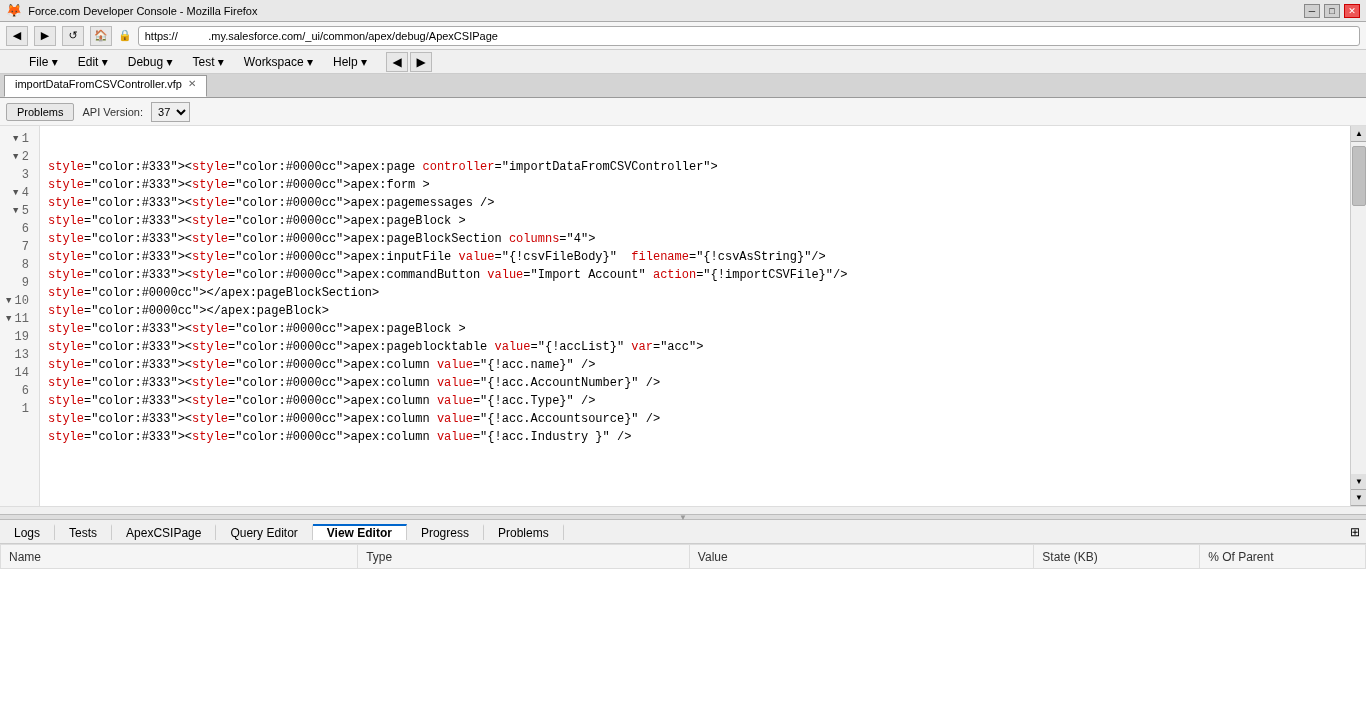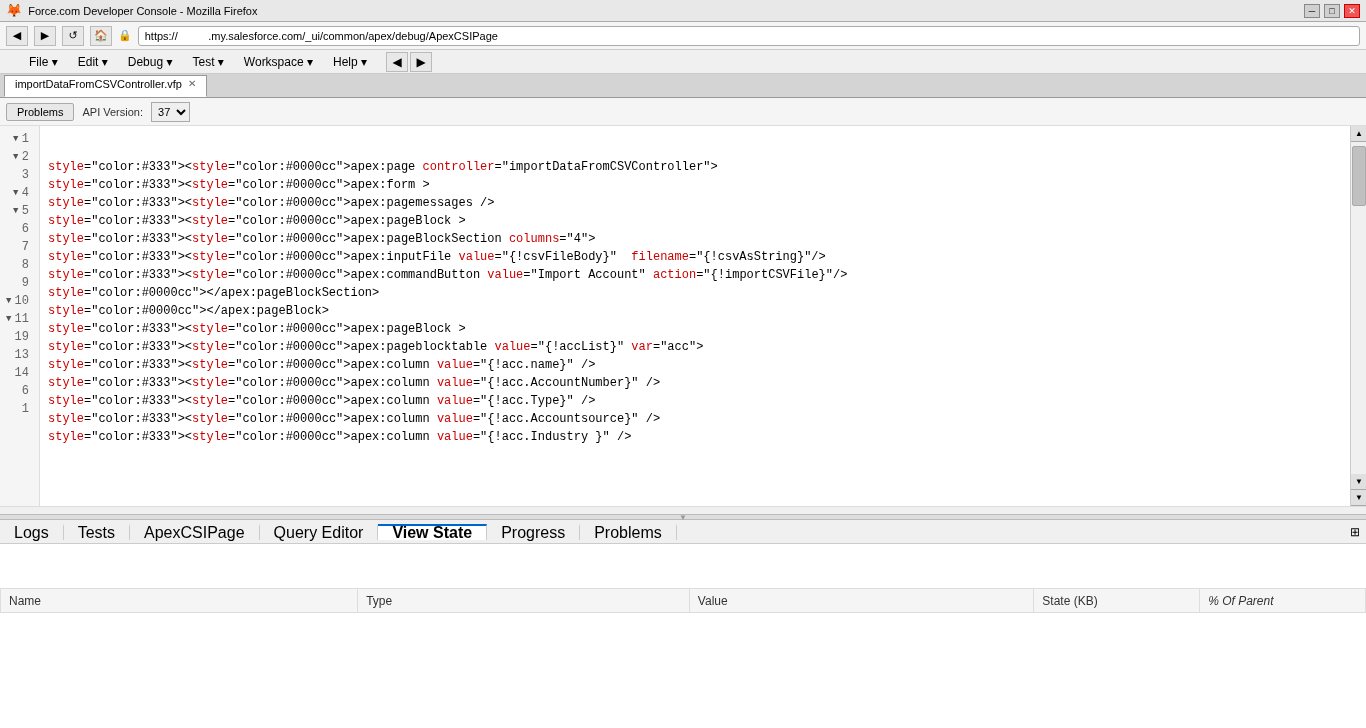--- a/index.html
+++ b/index.html
@@ -213,21 +213,21 @@
       display: flex;
       align-items: center;
       border-bottom: 1px solid #ccc;
       padding: 0 0;
     }
     .bottom-tab {
       height: 16px;
       padding: 0 14px;
       display: flex; align-items: center;
       cursor: pointer;
-      font-size: 16px;
+      font-size: 12px;
       border-right: 1px solid #ccc;
       border-top: 2px solid transparent;
     }
     .bottom-tab.active {
       background: #fff;
       border-top: 2px solid #0066cc;
       font-weight: bold;
     }
     .bottom-tab-expand {
       margin-left: auto;
@@ -249,21 +249,20 @@
       text-align: left;
       font-weight: normal;
       color: #333;
       height: 24px;
     }
 
     
     #bottom-panel {
       background: #404040;
       flex: 1;
-      margin-top: 44px;
     }
   </style>
 </head>
 <body>
 
 <div id="titlebar">
   <div id="titlebar-left">
     <span style="font-size:13px;">🦊</span>
     <span>Force.com Developer Console - Mozilla Firefox</span>
   </div>
@@ -399,33 +398,33 @@
 
 <div id="resize-handle">
   <span style="color:#999;font-size:8px;">▼</span>
 </div>
 
 <div id="bottom-tabbar">
   <div class="bottom-tab">Logs</div>
   <div class="bottom-tab">Tests</div>
   <div class="bottom-tab">ApexCSIPage</div>
   <div class="bottom-tab">Query Editor</div>
-  <div class="bottom-tab active">View State</div>
+  <div class="bottom-tab active">View Editor</div>
   <div class="bottom-tab">Progress</div>
   <div class="bottom-tab">Problems</div>
   <div class="bottom-tab-expand">⊞</div>
 </div>
 
 <div id="bottom-panel">
   <table id="bottom-table">
     <thead>
       <tr>
         <th style="width:280px;">Name</th>
         <th style="width:260px;">Type</th>
         <th style="width:270px;">Value</th>
         <th style="width:130px;">State (KB)</th>
-        <th style="width:130px;font-style:italic;">% Of Parent</th>
+        <th style="width:130px;">% Of Parent</th>
       </tr>
     </thead>
     <tbody>
     </tbody>
   </table>
 </div>
 
 </body></html>

